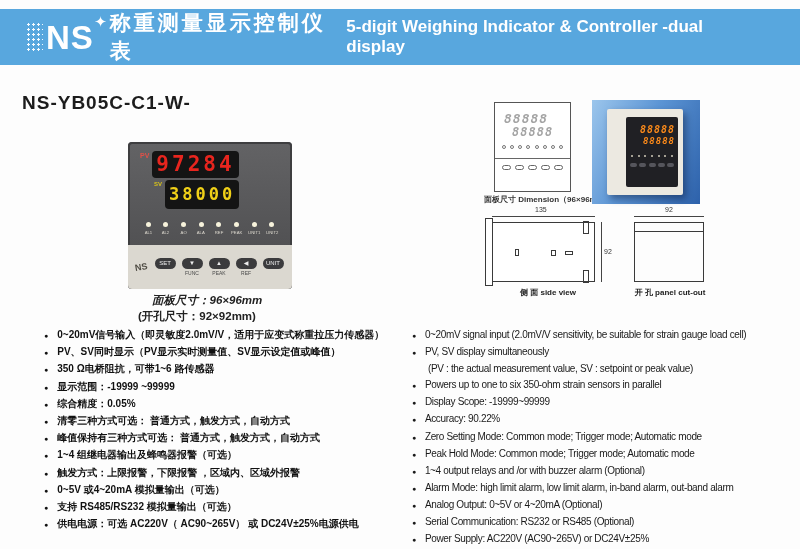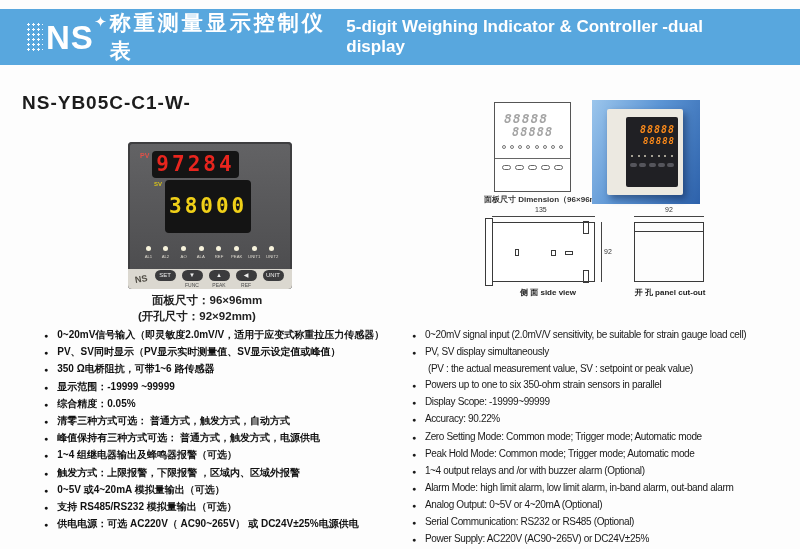--- a/index.html
+++ b/index.html
@@ -36,40 +36,40 @@
     box-shadow:inset 0 0 0 2px #3e3e40; padding:9px 10px 0;
     display:flex; flex-direction:column;
   }
   .pv-row { display:flex; margin-left:2px; }
   .pv-label { color:#e05048; font-size:7px; font-weight:bold; margin:1px 3px 0 0; }
   .seg { background:#141414; font-family:"DejaVu Sans Mono", monospace; font-weight:bold;
          line-height:1; border-radius:4px; }
   .pv-digits { color:#e8251e; font-size:21px; padding:3px 4px; letter-spacing:3px; }
   .sv-row { display:flex; margin:2px 0 0 16px; }
   .sv-label { color:#d8c21a; font-size:6px; font-weight:bold; margin:1px 3px 0 0; }
-  .sv-digits { color:#f0d018; font-size:21px; padding:16px 4px; letter-spacing:3px; }
+  .sv-digits { color:#f0d018; font-size:17px; padding:6px 4px; letter-spacing:3px; }
   .led-row { display:flex; justify-content:space-between; margin:13px 2px 0; }
   .led { display:flex; flex-direction:column; align-items:center; width:16px; }
   .led .dot { width:5px; height:5px; border-radius:50%; background:#f7f3dc; }
   .led .llabel { font-size:5px; color:#ddd9cf; margin-top:2px; transform:scale(.85); white-space:nowrap; }
   .keys {
     margin:10px -10px 0; height:40px; background:#dbd8d0; border-radius:0 0 4px 4px;
     display:flex; align-items:center; padding:0 7px; flex:1;
   }
   .brand { color:#514e46; font-size:9px; font-weight:bold; transform:rotate(-10deg); margin-right:7px; }
   .keygroup { display:flex; gap:6px; }
   .key { display:flex; flex-direction:column; align-items:center; }
   .pill { width:21px; height:11px; border:none; border-radius:6px; background:#3b3b3d;
           color:#eee; font-size:6px; line-height:11px; text-align:center; padding:0;
           font-family:"Liberation Sans", sans-serif; }
   .key-sub { font-size:5px; color:#4a4a4a; height:7px; margin-top:1px; }
 
   .device-caption { position:absolute; left:138px; top:292px; width:180px;
     font-size:11.5px; font-weight:bold; line-height:16px; color:#222; }
-  .device-caption .l1 { padding-left:14px; }
+  .device-caption .l1 { padding-left:14px;font-style:italic; }
 
   
   .fp-draw { position:absolute; left:494px; top:102px; width:77px; height:90px;
     background:#fff; border:1.5px solid #555; }
   .fp-d1 { margin:9px 0 0 9px; color:#a3a3a3; font-family:"DejaVu Sans Mono",monospace;
     font-weight:bold; font-style:italic; font-size:13px; letter-spacing:1px; line-height:1; }
   .fp-d2 { margin:1px 0 0 17px; color:#a3a3a3; font-family:"DejaVu Sans Mono",monospace;
     font-weight:bold; font-style:italic; font-size:12px; letter-spacing:1px; line-height:1; }
   .fp-leds { display:flex; justify-content:space-between; margin:7px 7px 0; }
   .fp-leds i { width:4px; height:4px; border:1px solid #777; border-radius:50%; }
@@ -303,21 +303,21 @@
     <li>
         <span>显示范围：-19999 ~99999</span>
       </li>
     <li>
         <span>综合精度：0.05%</span>
       </li>
     <li>
         <span>清零三种方式可选： 普通方式，触发方式，自动方式</span>
       </li>
     <li>
-        <span>峰值保持有三种方式可选： 普通方式，触发方式，电源供电</span>
+        <span>峰值保持有三种方式可选： 普通方式，触发方式，自动方式</span>
       </li>
     <li>
         <span>1~4 组继电器输出及蜂鸣器报警（可选）</span>
       </li>
     <li>
         <span>触发方式：上限报警，下限报警 ，区域内、区域外报警</span>
       </li>
     <li>
         <span>0~5V 或4~20mA 模拟量输出（可选）</span>
       </li>

